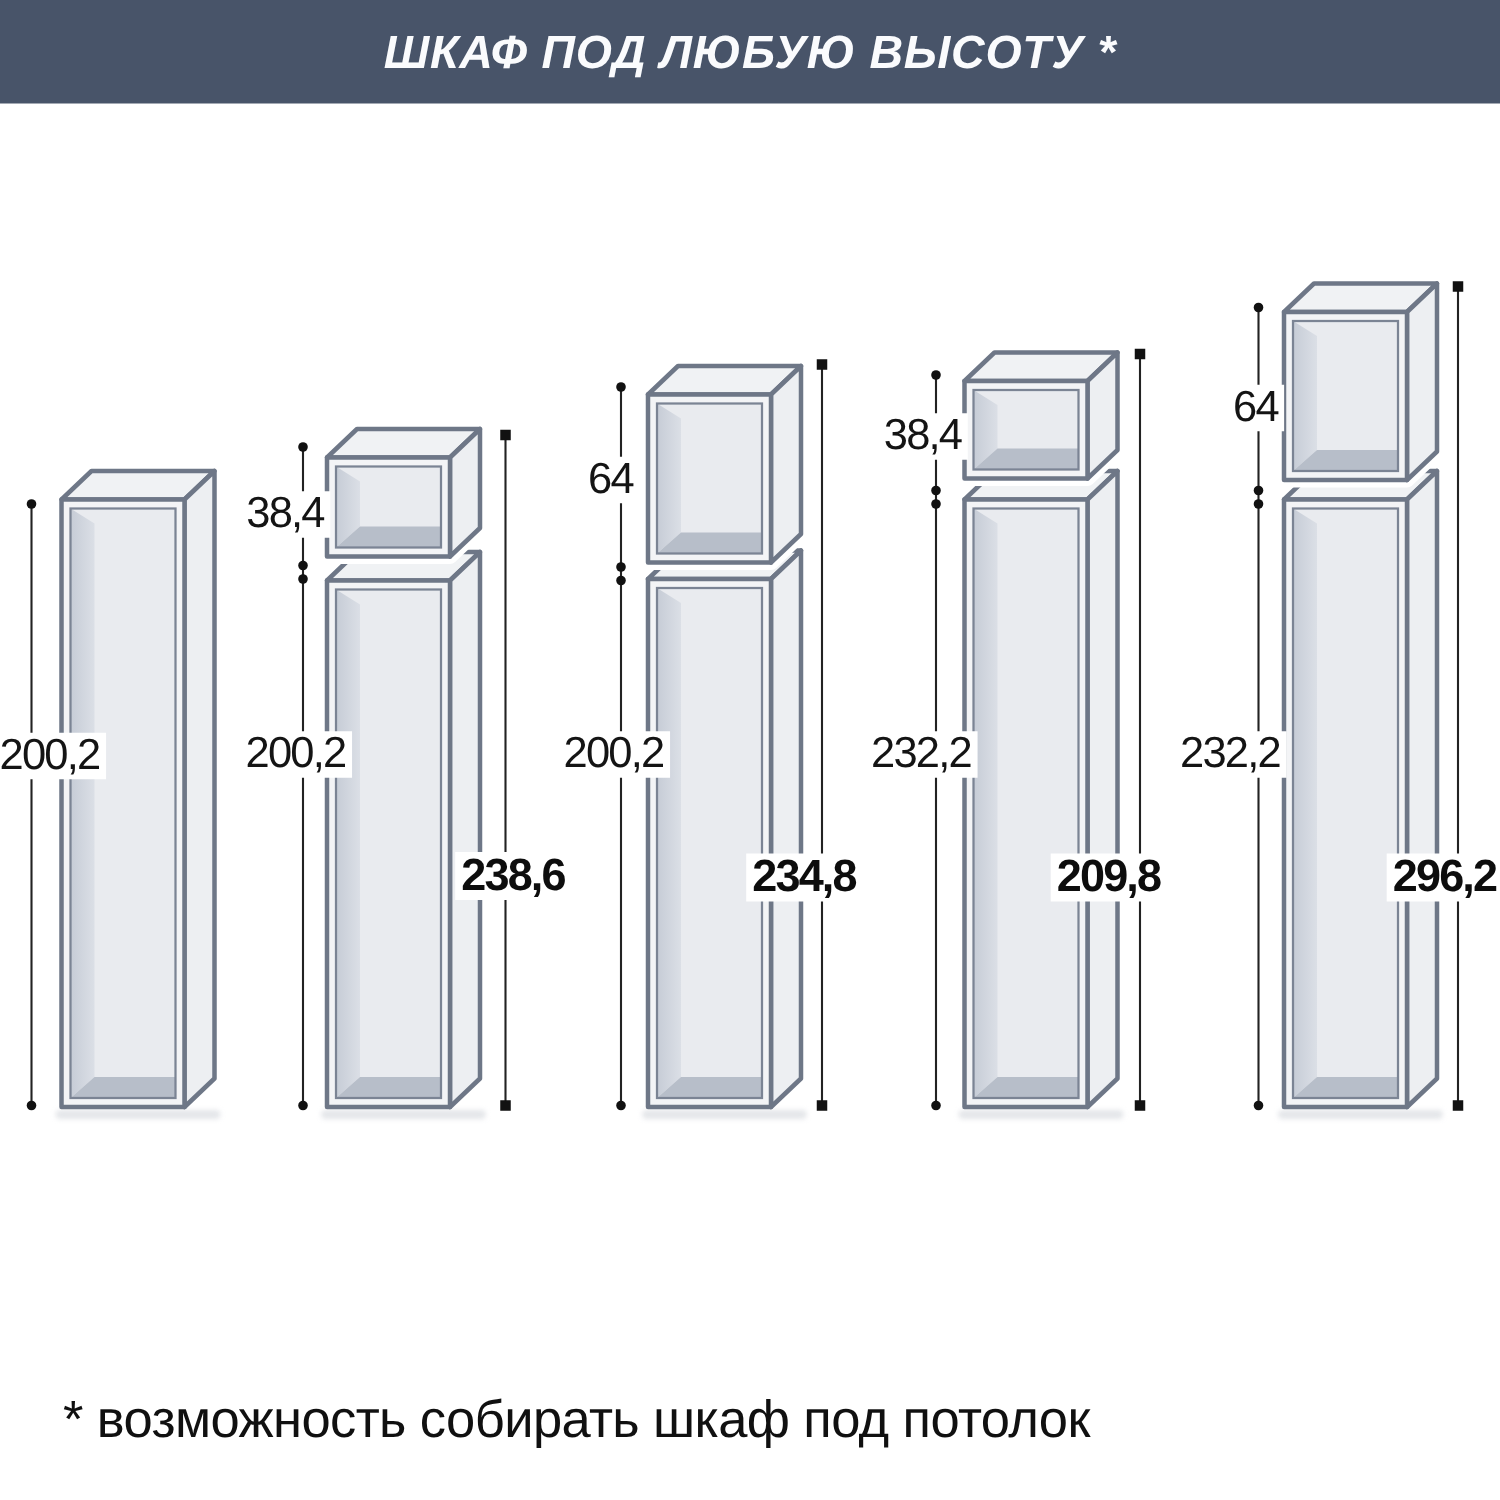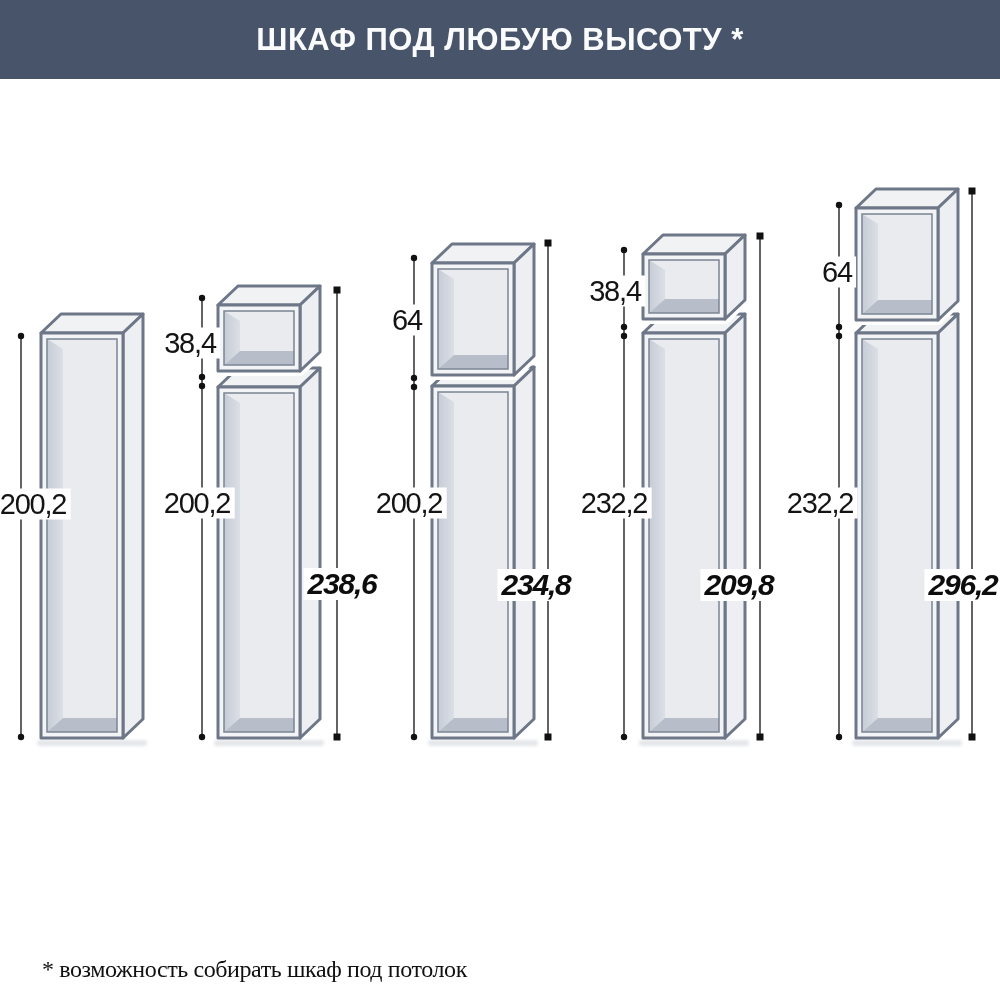--- a/index.html
+++ b/index.html
@@ -1,36 +1,36 @@
 <!DOCTYPE html>
 <html><head>
 <meta charset="utf-8">
 <style>
   html,body{margin:0;padding:0;background:#fff;}
   .stage{
     position:relative;width:1000px;height:1000px;overflow:hidden;
     font-family:"Liberation Sans", sans-serif;background:#ffffff;
   }
   .header-bar{
-    position:absolute;left:0;top:0;width:1000px;height:79px;
-    display:flex;align-items:center;justify-content:center;
+    position:absolute;left:0;top:0;width:1000px;height:69px;
+    display:flex;align-items:center;justify-content:center;font-style:italic;
   }
   .header-title{
     font-size:31px;font-weight:700;letter-spacing:.5px;white-space:nowrap;
   }
   .diagram-svg{position:absolute;left:0;top:0;}
   .dim-label,.total-label{
     position:absolute;transform:translate(-50%,-50%);
     background:#ffffff;padding:1px 4px;line-height:1;white-space:nowrap;
     font-size:29px;letter-spacing:-1.2px;color:#141414;z-index:5;
   }
-  .total-label{font-weight:700;font-size:30px;color:#0d0d0d;font-style:italic;}
+  .total-label{font-weight:700;font-size:30px;color:#0d0d0d;}
   .footnote{
-    position:absolute;left:42px;top:969px;transform:translateY(-50%);
-    font-size:24px;letter-spacing:-.4px;color:#101010;white-space:nowrap;font-family:Liberation Serif, serif;
+    position:absolute;left:42px;top:947px;transform:translateY(-50%);
+    font-size:35px;letter-spacing:-.4px;color:#101010;white-space:nowrap;
   }
 </style>
 </head>
 <body>
 
 <div class="stage">
 
   <div class="header-bar" style="background: rgb(72, 84, 105);">
     <div class="header-title" style="color: rgb(250, 251, 253);">ШКАФ ПОД ЛЮБУЮ ВЫСОТУ *</div>
   </div>

